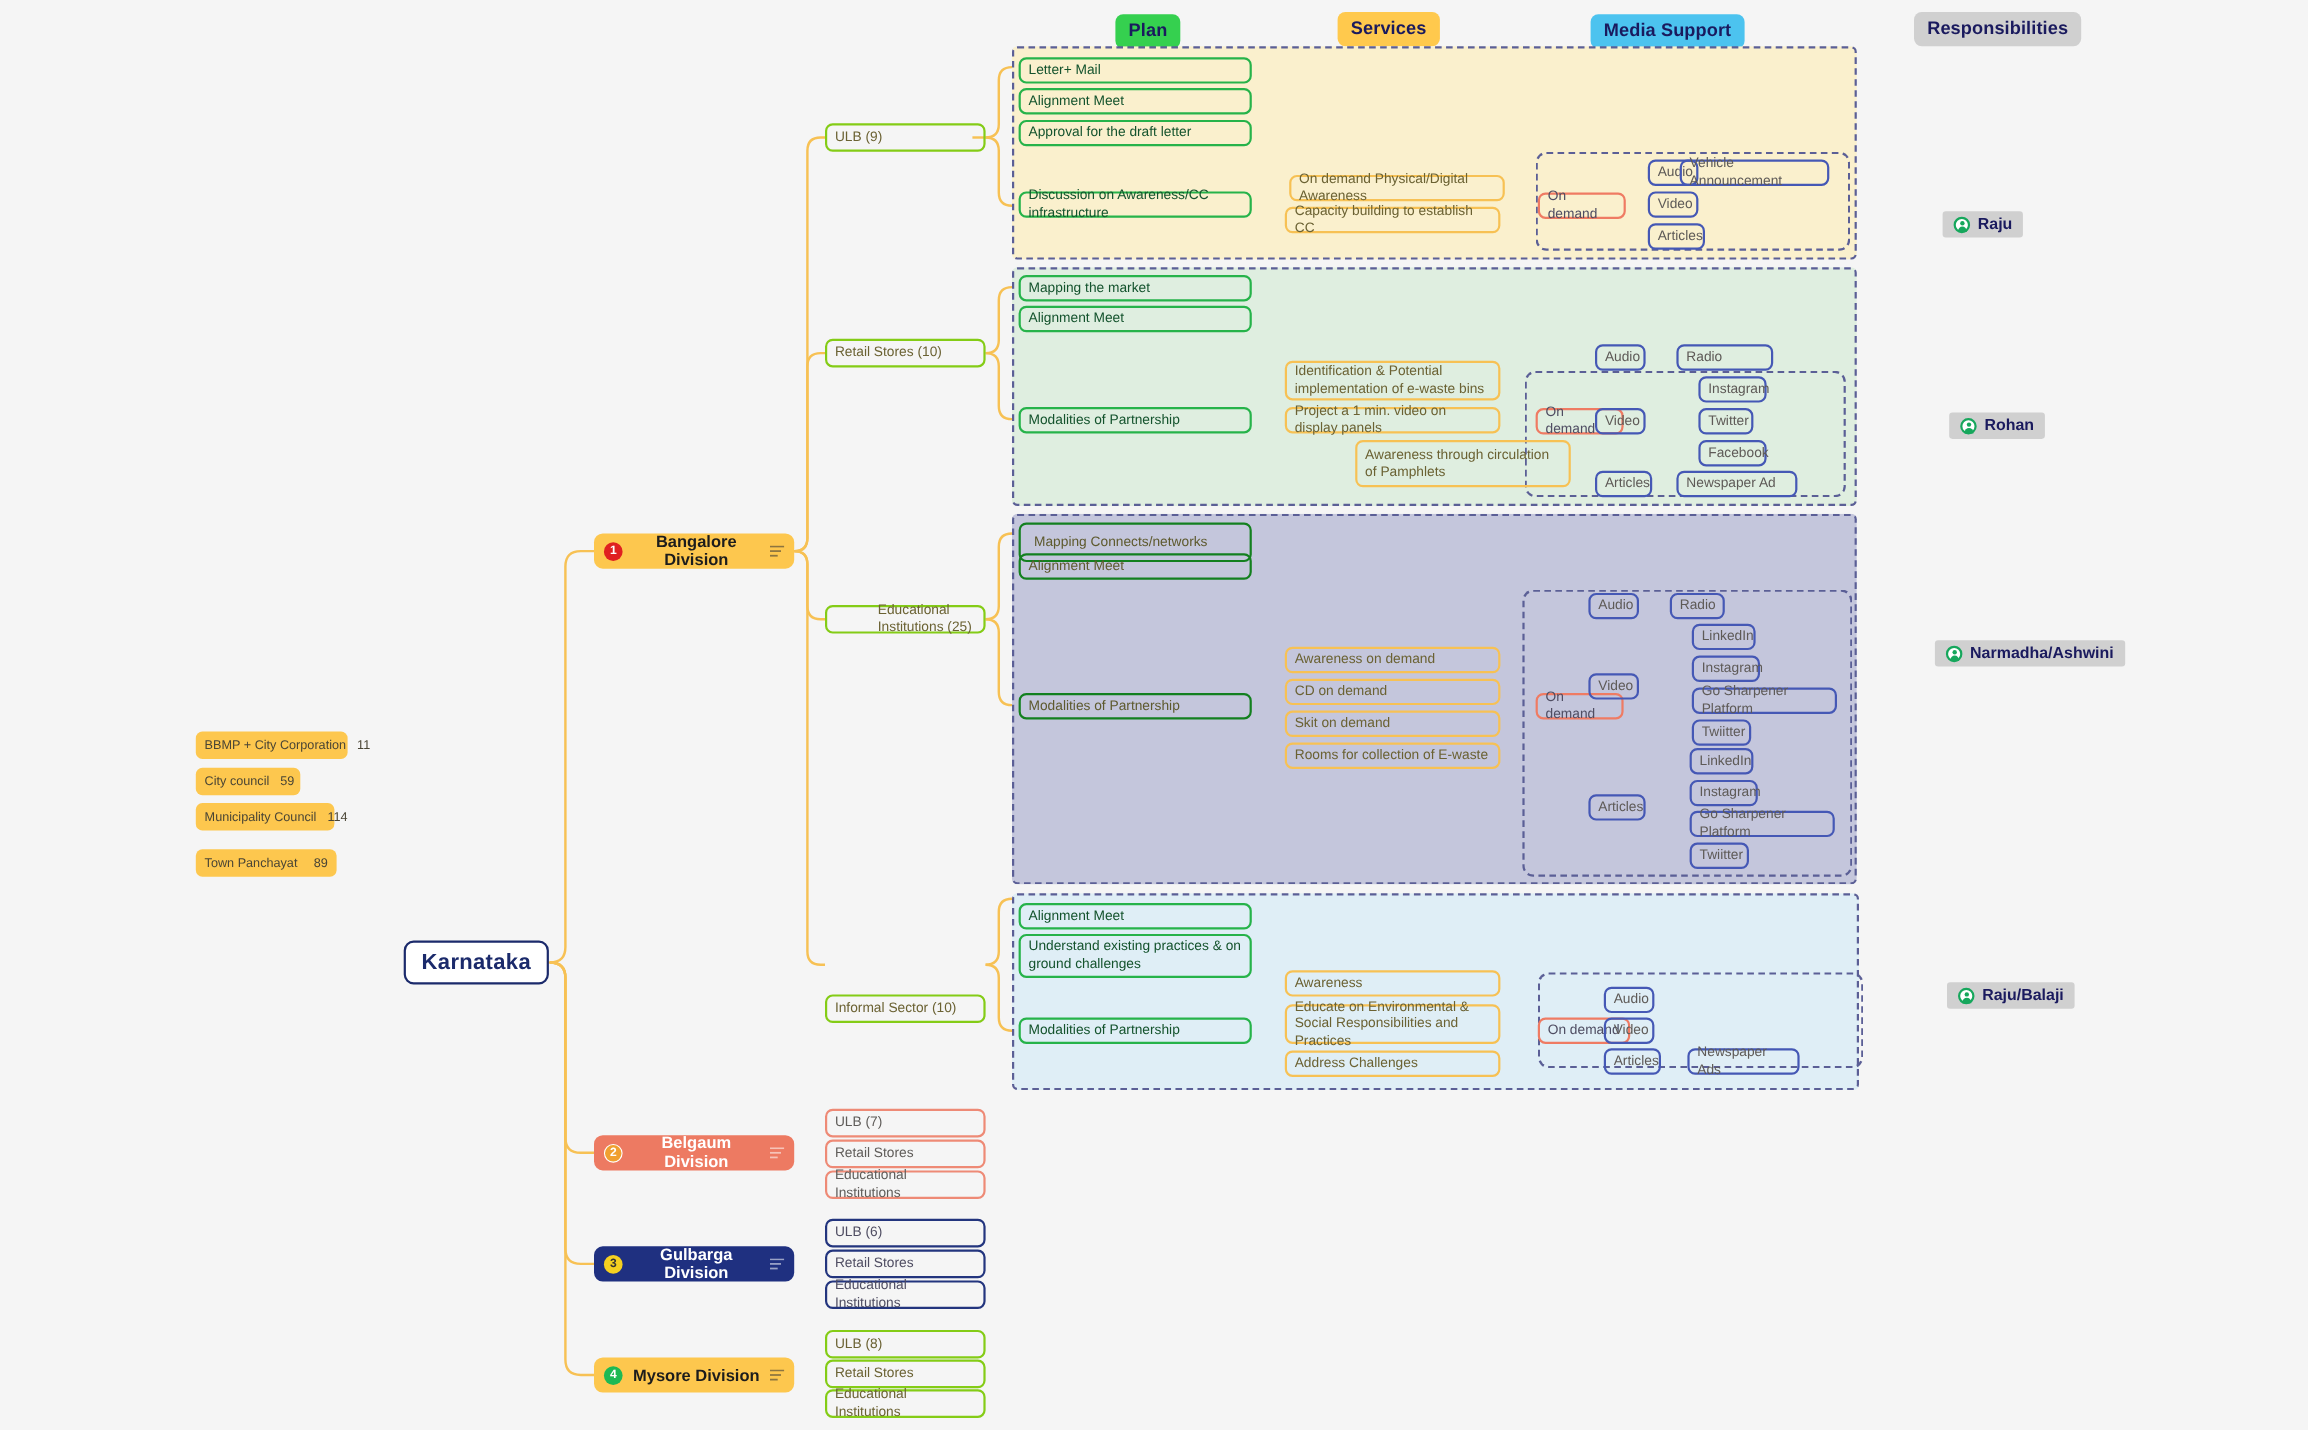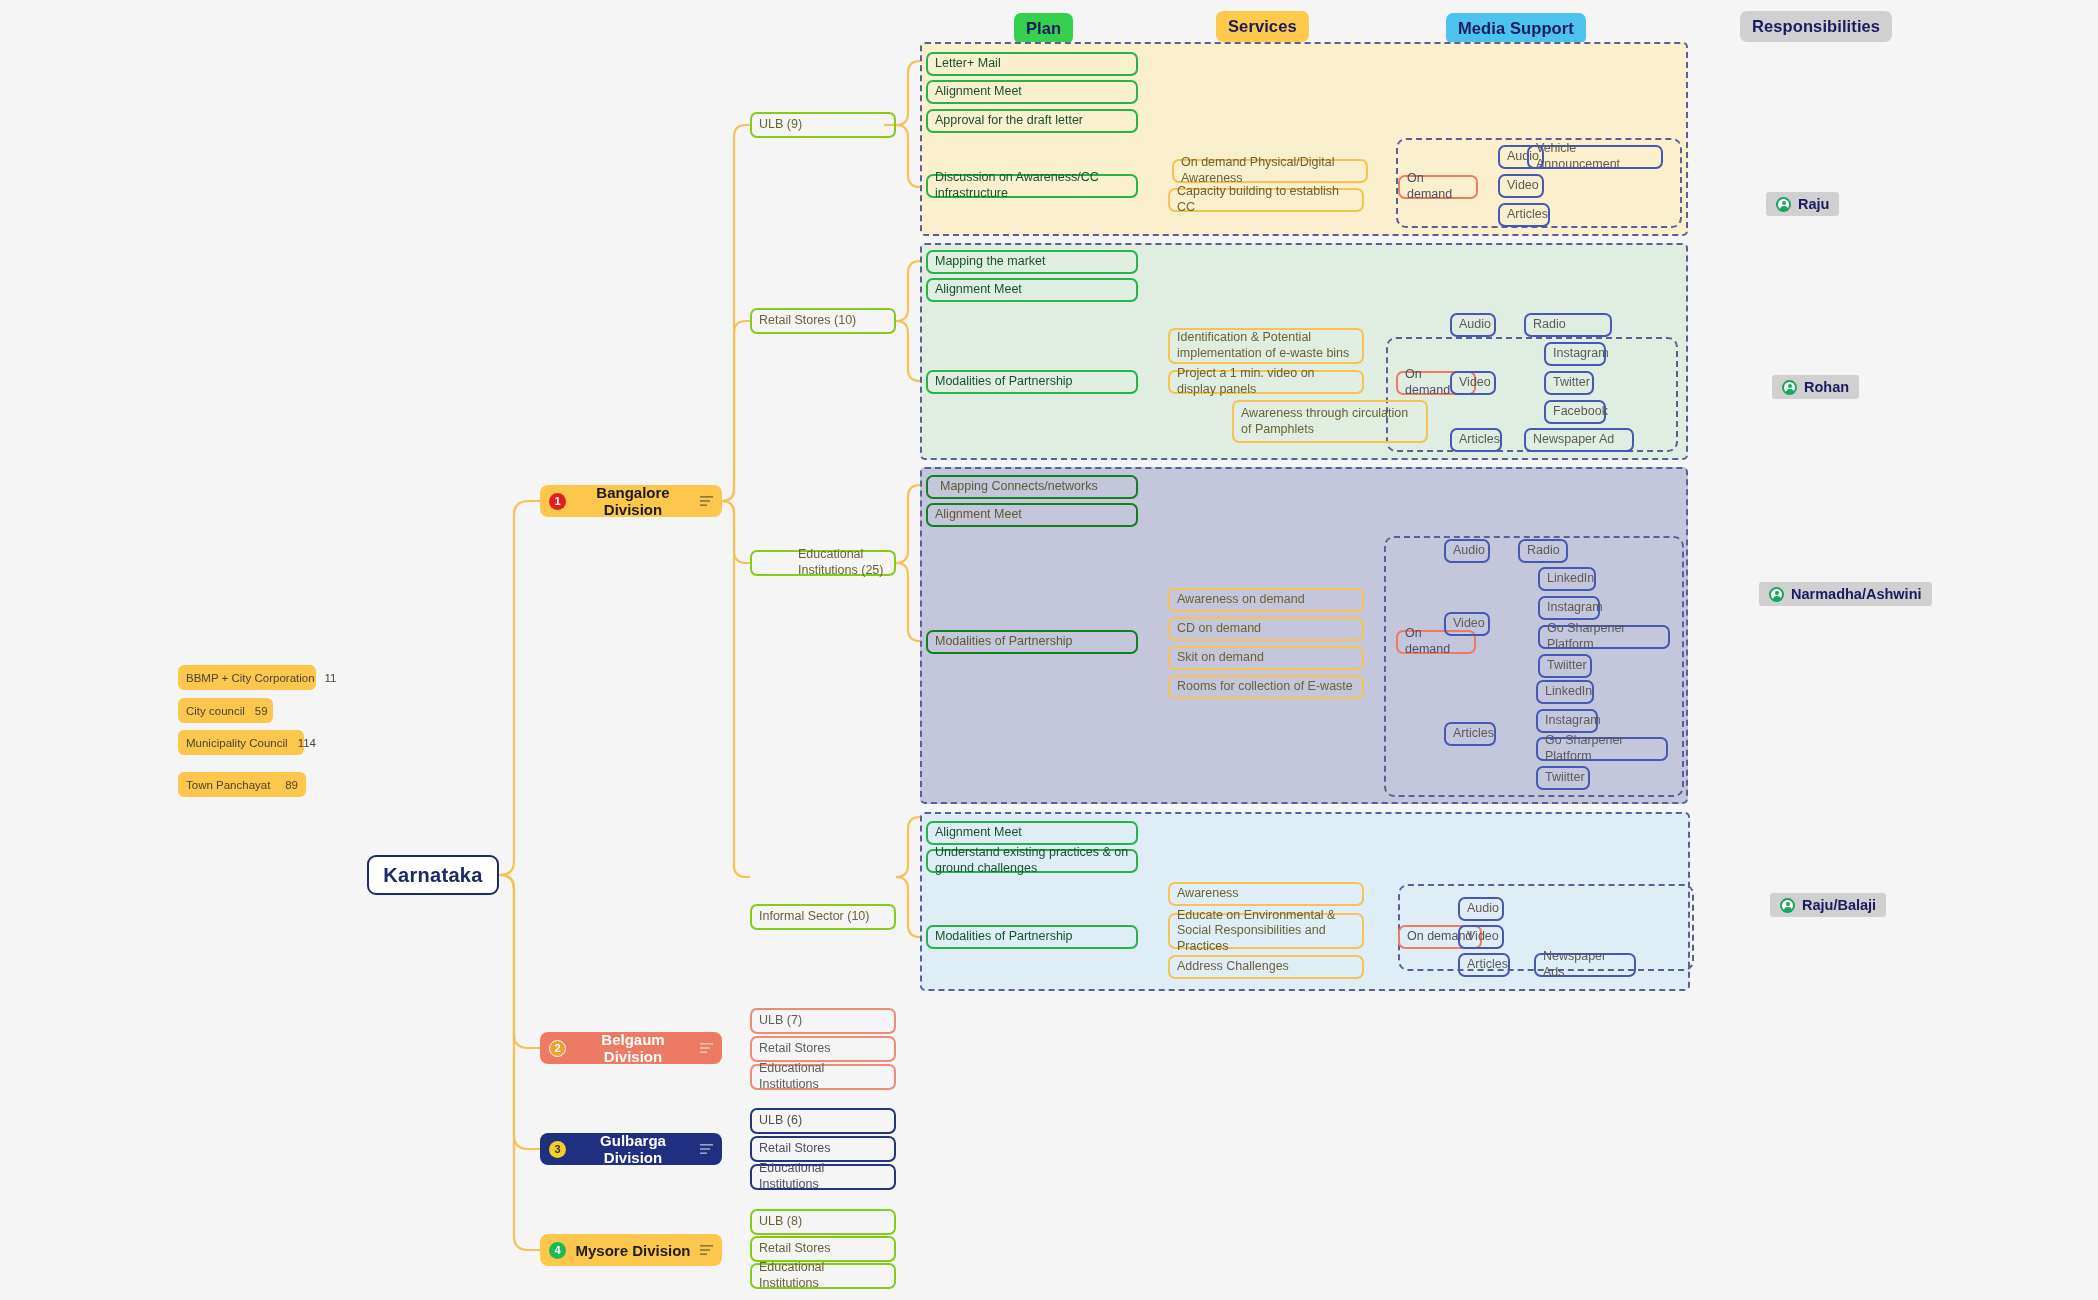--- a/index.html
+++ b/index.html
@@ -426,21 +426,21 @@
   <div class="node blue" style="left:1450px; top:371px; width:46px; height:24px;">Video</div>
   <div class="node blue" style="left:1544px; top:342px; width:62px; height:24px;">Instagram</div>
   <div class="node blue" style="left:1544px; top:371px; width:50px; height:24px;">Twitter</div>
   <div class="node blue" style="left:1544px; top:400px; width:62px; height:24px;">Facebook</div>
   <div class="node blue" style="left:1450px; top:428px; width:52px; height:24px;">Articles</div>
   <div class="node blue" style="left:1524px; top:428px; width:110px; height:24px;">Newspaper Ad</div>
 
   <div class="section edu" style="left:920px; top:467px; width:768px; height:337px;"></div>
   <div class="media-box" style="left:1384px; top:536px; width:300px; height:261px;"></div>
 
-  <div class="node green-d" style="left:926px; top:475px; width:212px; height:24px;padding-left:12px;">Mapping Connects/networks</div>
+  <div class="node green-d" style="left:926px; top:475px; width:212px; height:36px;padding-left:12px;">Mapping Connects/networks</div>
   <div class="node green-d" style="left:926px; top:503px; width:212px; height:24px;">Alignment Meet</div>
   <div class="node green-d" style="left:926px; top:630px; width:212px; height:24px;">Modalities of Partnership</div>
 
   <div class="node amber" style="left:1168px; top:588px; width:196px; height:24px;">Awareness on demand</div>
   <div class="node amber" style="left:1168px; top:617px; width:196px; height:24px;">CD on demand</div>
   <div class="node amber" style="left:1168px; top:646px; width:196px; height:24px;">Skit on demand</div>
   <div class="node amber" style="left:1168px; top:675px; width:196px; height:24px;">Rooms for collection of E-waste</div>
 
   <div class="node salmon" style="left:1396px; top:630px; width:80px; height:24px;">On demand</div>
   <div class="node blue" style="left:1444px; top:539px; width:46px; height:24px;">Audio</div>
@@ -453,21 +453,21 @@
   <div class="node blue" style="left:1444px; top:722px; width:52px; height:24px;">Articles</div>
   <div class="node blue" style="left:1536px; top:680px; width:58px; height:24px;">LinkedIn</div>
   <div class="node blue" style="left:1536px; top:709px; width:62px; height:24px;">Instagram</div>
   <div class="node blue" style="left:1536px; top:737px; width:132px; height:24px;">Go Sharpener Platform</div>
   <div class="node blue" style="left:1536px; top:766px; width:54px; height:24px;">Twiitter</div>
 
   <div class="section informal" style="left:920px; top:812px; width:770px; height:179px;"></div>
   <div class="media-box" style="left:1398px; top:884px; width:296px; height:87px;"></div>
 
   <div class="node green" style="left:926px; top:821px; width:212px; height:24px;">Alignment Meet</div>
-  <div class="node green" style="left:926px; top:849px; width:212px; height:24px;">Understand existing practices &amp; on ground challenges</div>
+  <div class="node green" style="left:926px; top:849px; width:212px; height:40px;">Understand existing practices &amp; on ground challenges</div>
   <div class="node green" style="left:926px; top:925px; width:212px; height:24px;">Modalities of Partnership</div>
 
   <div class="node amber" style="left:1168px; top:882px; width:196px; height:24px;">Awareness</div>
   <div class="node amber" style="left:1168px; top:913px; width:196px; height:36px;">Educate on Environmental &amp; Social Responsibilities and Practices</div>
   <div class="node amber" style="left:1168px; top:955px; width:196px; height:24px;">Address Challenges</div>
 
   <div class="node salmon" style="left:1398px; top:925px; width:84px; height:24px;">On demand</div>
   <div class="node blue" style="left:1458px; top:897px; width:46px; height:24px;">Audio</div>
   <div class="node blue" style="left:1458px; top:925px; width:46px; height:24px;">Video</div>
   <div class="node blue" style="left:1458px; top:953px; width:52px; height:24px;">Articles</div>

